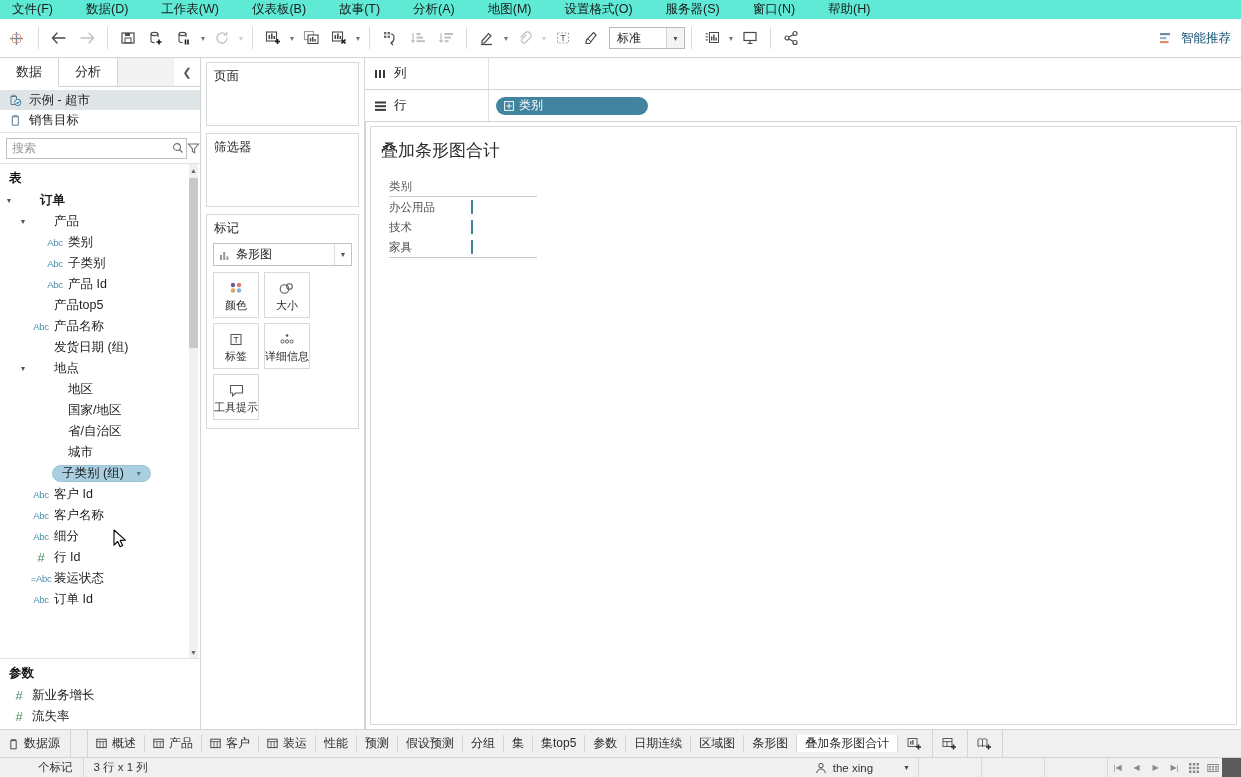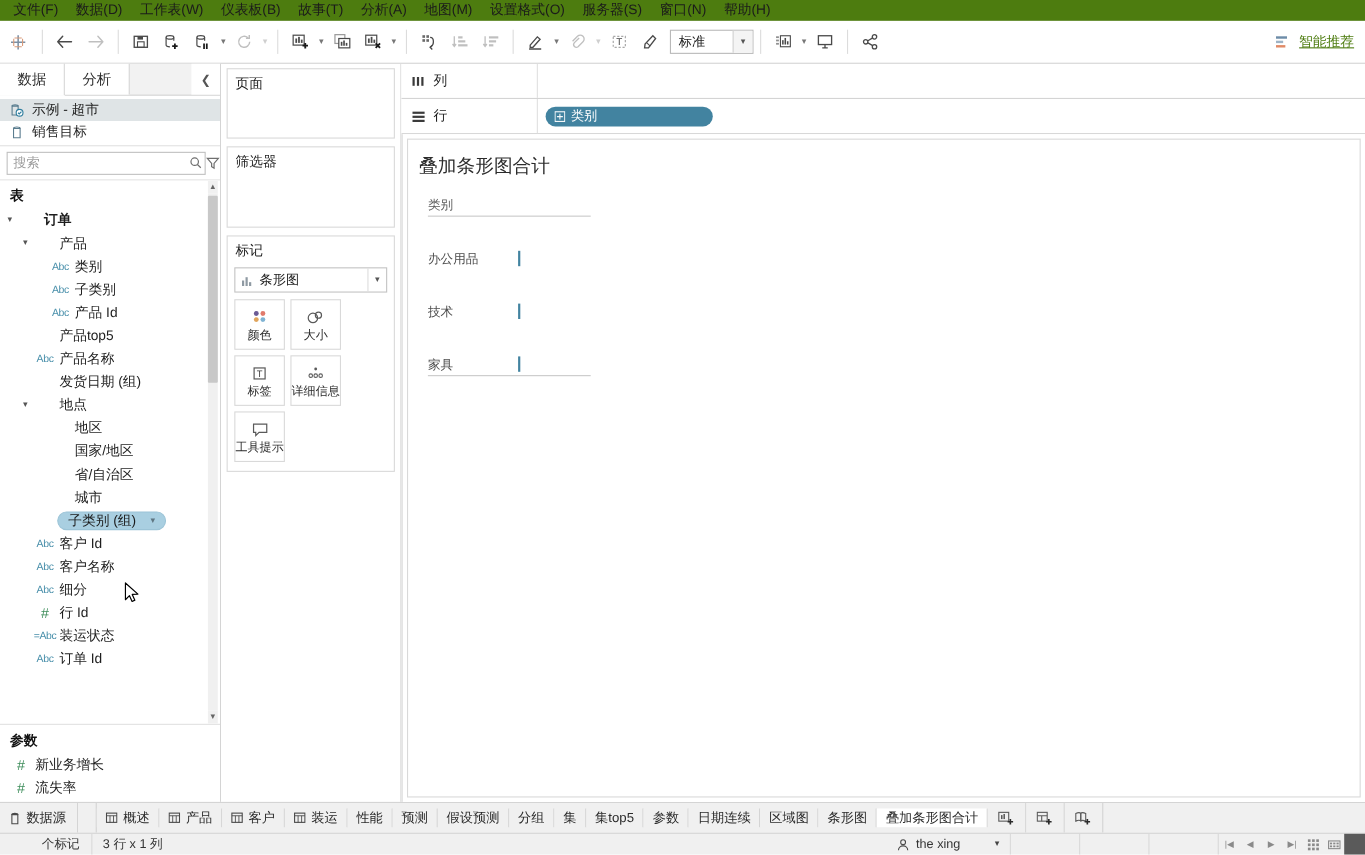--- a/index.html
+++ b/index.html
@@ -5,36 +5,36 @@
   html,body{margin:0;padding:0;}
   body{
     width:1241px;height:777px;overflow:hidden;
     font-family:"Liberation Sans","DejaVu Sans",sans-serif;
     font-size:12px;color:#333;background:#fff;
     -webkit-font-smoothing:none;
   }
   .app{width:1241px;height:777px;display:flex;flex-direction:column;position:relative;}
 
   
-  .menubar{height:19px;display:flex;align-items:center;background:#4d7c0f;padding-left:4px;flex:0 0 auto;}
+  .menubar{height:19px;display:flex;align-items:center;background:#5eead4;padding-left:4px;flex:0 0 auto;gap:17px;}
   .menubar .mi{padding:0 8px;font-size:12.5px;color:#1b1b1b;line-height:19px;white-space:nowrap;cursor:default;}
 
   
   .toolbar{height:38px;border-bottom:1px solid #d4d4d4;display:flex;align-items:center;background:#fff;flex:0 0 auto;position:relative;}
   .tb-btn{width:26px;height:26px;display:flex;align-items:center;justify-content:center;margin:0 1px;cursor:default;color:#5a5a5a;}
   .tb-btn.disabled{opacity:.35;}
   .tb-sep{width:1px;height:22px;background:#dcdcdc;margin:0 6px;}
   .tb-caret{width:10px;height:24px;display:flex;align-items:center;justify-content:center;font-size:7px;color:#777;cursor:default;}
   .tb-caret.dis{opacity:.35;}
   .tb-select{margin-left:4px;width:76px;height:22px;border:1px solid #b9b9b9;background:#fff;display:flex;align-items:center;
     font-size:12px;color:#222;padding-left:7px;box-sizing:border-box;cursor:default;position:relative;}
   .tb-select .arrowbox{position:absolute;right:0;top:0;bottom:0;width:17px;border-left:1px solid #d2d2d2;background:#f4f4f4;
     display:flex;align-items:center;justify-content:center;font-size:7px;color:#555;}
   .smartrec{position:absolute;right:10px;display:flex;align-items:center;gap:7px;cursor:default;}
-  .smartrec .lbl{font-size:12.5px;color:#4d7c0f;text-decoration:underline;}
+  .smartrec .lbl{font-size:12.5px;color:#0c4a6e;}
 
   
   .body{flex:1 1 auto;display:flex;min-height:0;}
 
   
   .leftpane{width:200px;border-right:1px solid #d4d4d4;display:flex;flex-direction:column;background:#fff;flex:0 0 auto;min-height:0;}
   .dp-tabs{height:28px;display:flex;align-items:stretch;border-bottom:1px solid #d4d4d4;position:relative;background:#f2f2f2;}
   .dp-tab{padding:0 16px;display:flex;align-items:center;font-size:13px;color:#2b2b2b;cursor:default;border-right:1px solid #d4d4d4;}
   .dp-tab.active{background:#fff;border-bottom:1px solid #fff;margin-bottom:-1px;}
   .dp-tab.inactive{background:#fff;}
@@ -95,21 +95,21 @@
   .shelf-drop{flex:1 1 auto;min-height:31px;display:flex;align-items:center;padding-left:7px;gap:4px;}
   .pill-blue{display:inline-flex;align-items:center;height:18px;background:#4283a0;color:#fff;border-radius:9px;padding:0 14px 0 8px;font-size:12px;gap:5px;cursor:default;}
   .pill-blue .pic{font-size:10px;opacity:.95;}
   .pill-blue{min-width:130px;}
 
   .canvas{flex:1 1 auto;border-left:1px solid #d4d4d4;margin-left:0;position:relative;min-height:0;background:#fff;}
   .vwrap{position:absolute;left:4px;top:4px;right:4px;bottom:4px;border:1px solid #d9d9d9;background:#fff;padding:12px 0 0 10px;box-sizing:border-box;}
   .vtitle{font-size:17px;color:#2b2b2b;padding-left:0;margin-bottom:17px;cursor:default;}
   .tbl{width:148px;margin-left:8px;}
   .tbl .hdr{font-size:11.5px;color:#5a5a5a;padding-bottom:2px;border-bottom:1px solid #c9c9c9;cursor:default;}
-  .tbl .row{height:20px;display:flex;align-items:center;font-size:11.5px;color:#4d4d4d;cursor:default;position:relative;margin-top:28px;}
+  .tbl .row{height:20px;display:flex;align-items:center;font-size:11.5px;color:#4d4d4d;cursor:default;position:relative;}
   .tbl .row .bar{position:absolute;left:82px;top:3px;bottom:3px;width:1.5px;background:#4283a0;}
   .tbl .foot{border-top:1px solid #c9c9c9;height:1px;}
 
   
   .sheettabs{height:27px;border-top:1px solid #d4d4d4;background:#f0f0f0;display:flex;align-items:stretch;flex:0 0 auto;}
   .st{display:flex;align-items:center;gap:5px;padding:0 8px;font-size:12px;color:#2b2b2b;border-right:1px solid #d4d4d4;cursor:default;background:#f0f0f0;}
   .st.active{background:#fff;}
   .st.ds{border-right:1px solid #d4d4d4;padding:0 10px 0 8px;}
   .st-gap{width:16px;background:#f0f0f0;border-right:1px solid #d4d4d4;}
   .st.newbtn{padding:0 9px;}

